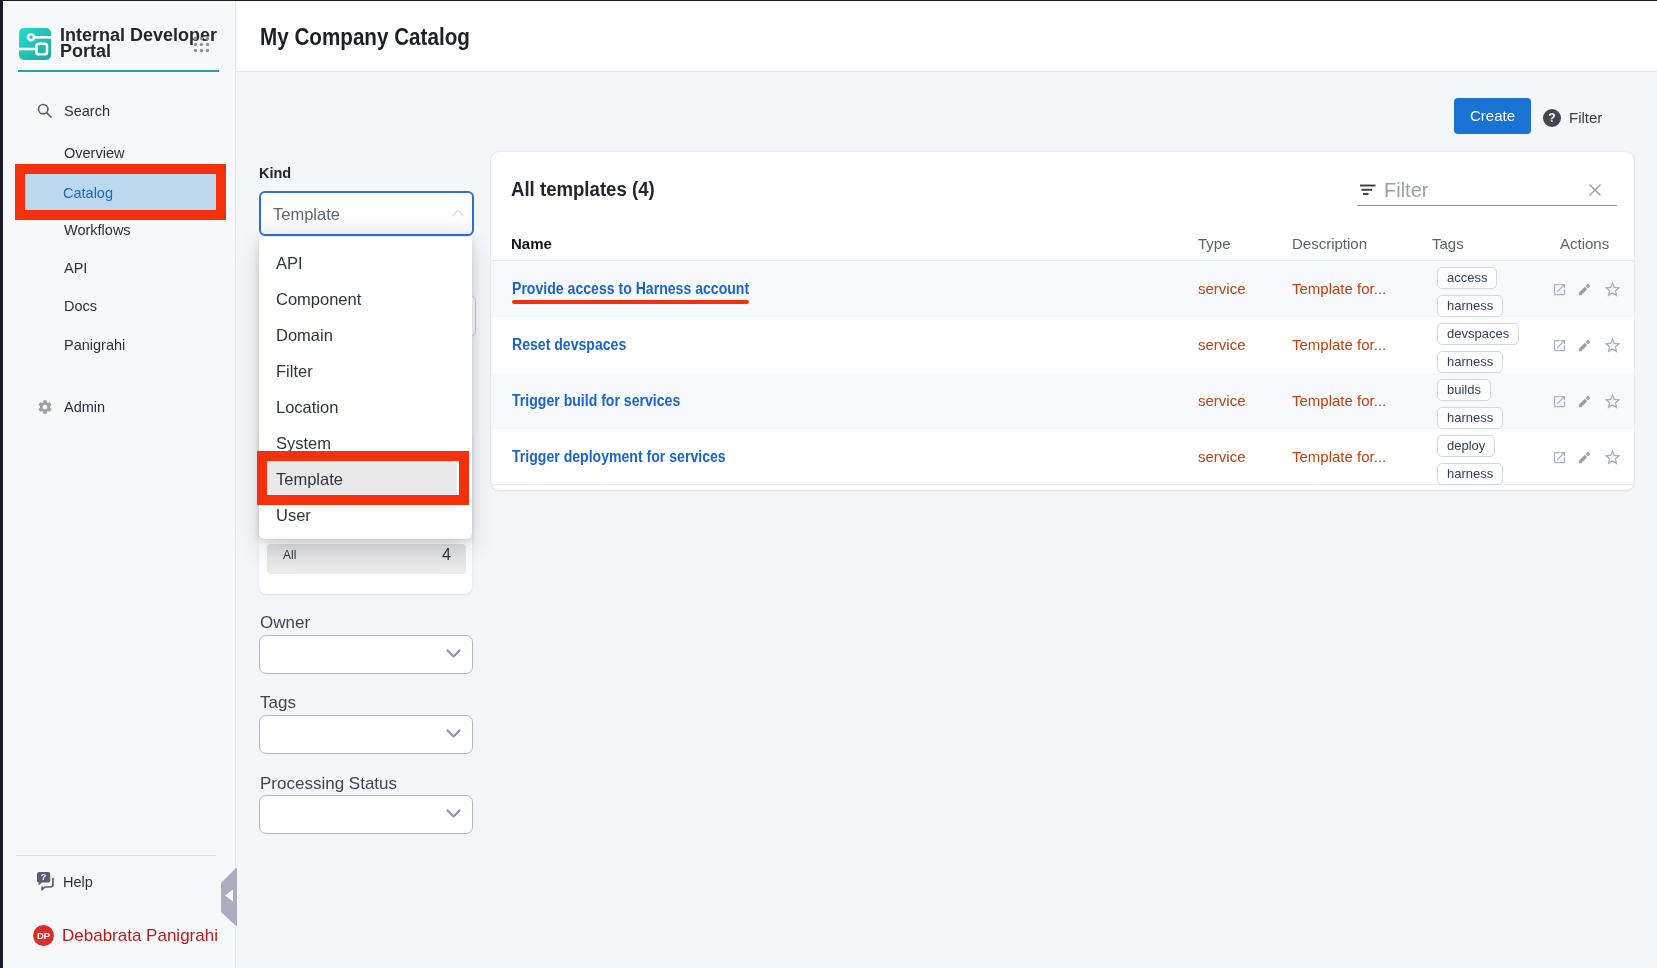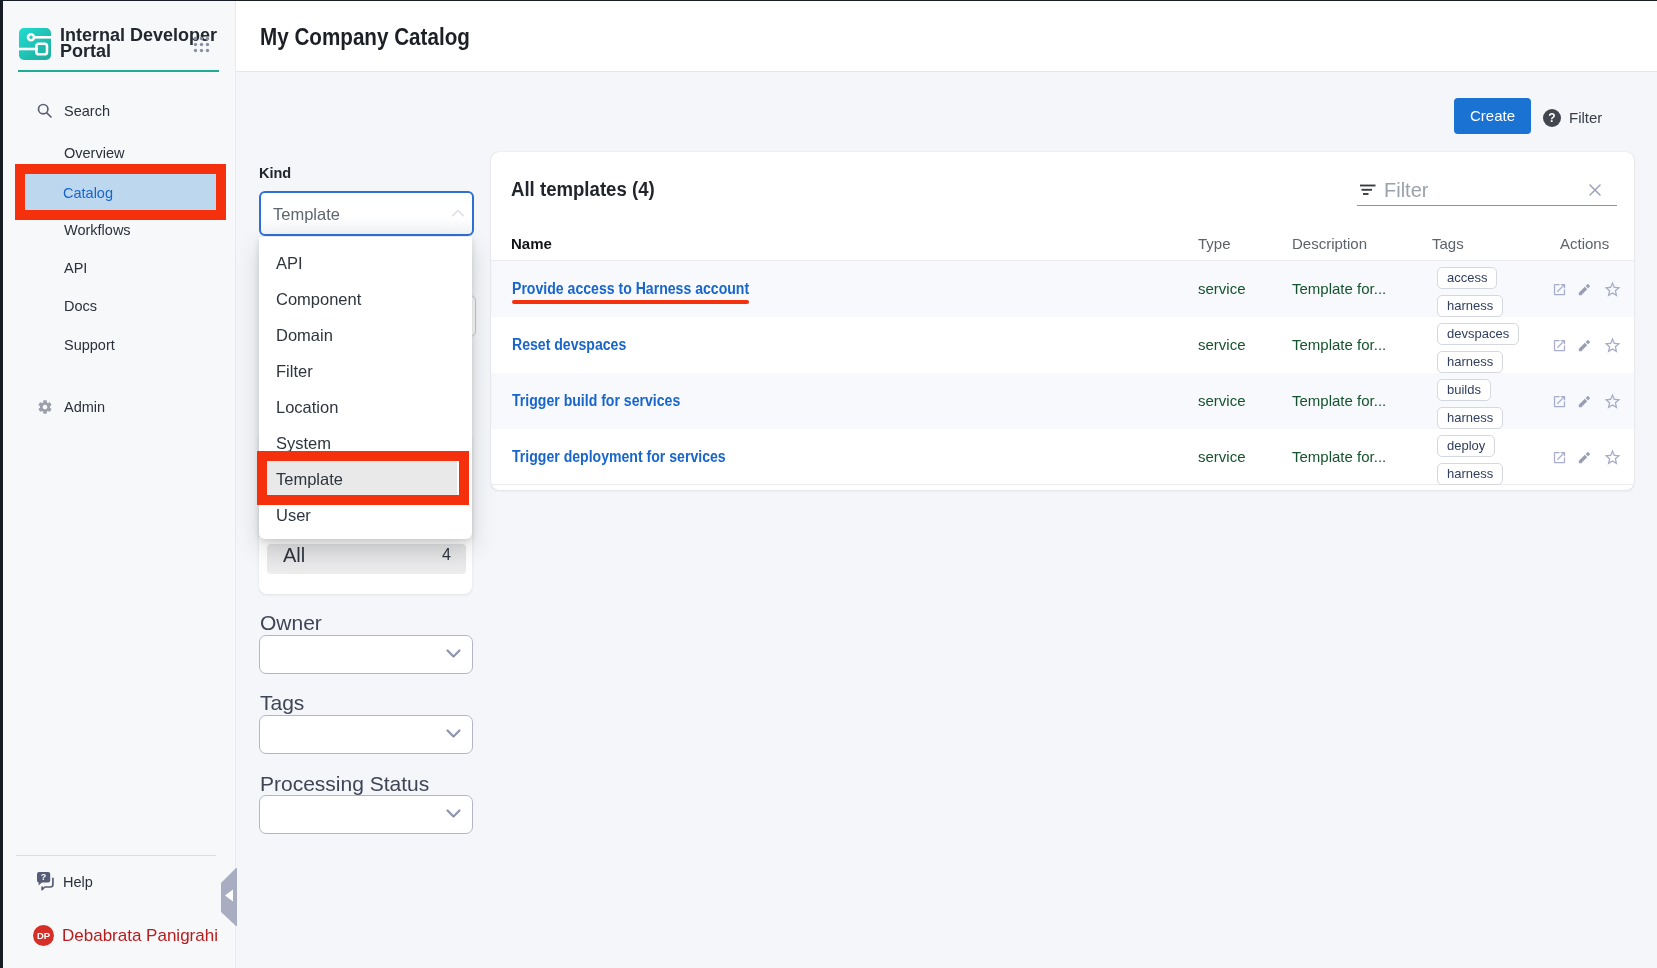--- a/index.html
+++ b/index.html
@@ -26,42 +26,42 @@
 .create-btn{left:1454px;top:98px;width:77px;height:36px;background:#1a73d3;border-radius:4px;color:#fff;font-size:15px;text-align:center;line-height:36px}
 .sup-circ{left:1543px;top:109px;width:18px;height:18px;border-radius:50%;background:#43464f;color:#fff;font-size:12px;font-weight:bold;text-align:center;line-height:18px}
 .sup-text{left:1569px;top:107.5px;font-size:15px;line-height:20px;color:#383d46}
 
 .card{left:491px;top:152px;width:1143px;height:338px;background:#fff;border-radius:8px;box-shadow:0 1px 3px rgba(20,30,50,.08),0 0 1px rgba(20,30,50,.20)}
 .card-title{left:511px;top:175px;font-size:20px;line-height:28px;font-weight:bold;color:#22262c;transform:scaleX(.93);transform-origin:left center}
 .col-h{font-size:15px;line-height:20px;color:#5d636b;top:233.5px}
 .row-tint{left:491px;width:1143px;height:56px;background:#f7f9fc}
 .hline{left:491px;width:1143px;height:1px;background:#e9ebef}
 .rlink{font-size:16px;line-height:22px;font-weight:bold;color:#1765cd;transform:scaleX(.88);transform-origin:left center}
-.rcell{font-size:15px;line-height:20px;color:#14532d}
+.rcell{font-size:15px;line-height:20px;color:#c2410c}
 .chip{height:22px;border:1px solid #d5d8df;border-radius:5px;background:#fff;color:#30405f;font-size:13px;line-height:20px;padding:0 9px;white-space:nowrap;display:inline-block}
 
 .filter-ph{left:1384px;top:180px;font-size:20px;line-height:20px;color:#9ba1ab}
 .filter-line{left:1357px;top:205px;width:260px;height:1px;background:#8d919b}
 
 .kind-label{left:259px;top:162.5px;font-size:14.5px;line-height:20px;font-weight:bold;color:#21262d}
 .kind-select{left:259px;top:191px;width:215px;height:45px;background:linear-gradient(#fff 55%,#f2f4f7);border:2px solid #2e6fd6;border-radius:6px}
 .kind-val{left:273px;top:203px;font-size:16.5px;line-height:22px;color:#5f6670}
 .type-sliver{left:460px;top:295px;width:15.5px;height:42px;background:#fff;border:1px solid #c4c8d1;border-radius:6px}
 .list-card{left:259px;top:430px;width:213px;height:164px;background:#fff;border-radius:8px;box-shadow:0 1px 3px rgba(20,30,50,.10)}
 .all-row{left:267px;top:544px;width:199px;height:30px;border-radius:4px;background:linear-gradient(#e2e2e4,#ededee)}
-.all-text{left:283px;top:544.5px;font-size:20px;line-height:20px;color:#2c323c}
+.all-text{left:283px;top:544.5px;font-size:12px;line-height:20px;color:#2c323c}
 .all-count{left:430px;top:544.5px;width:21px;text-align:right;font-size:16px;line-height:20px;color:#2c323c}
 
 .dropdown{left:259px;top:237px;width:213px;height:302px;background:#fff;border-radius:0 0 6px 6px;box-shadow:0 10px 24px rgba(60,64,67,.20),0 2px 6px rgba(0,0,0,.12)}
 .ditem{left:276px;font-size:16.5px;line-height:22px;color:#2f353e}
 .tpl-hl{left:267px;top:460.5px;width:190px;height:34px;background:#e9e9ea}
 .tpl-red{left:257px;top:450.5px;width:211.5px;height:54px;border:10px solid #f4300d}
 .red-underline{left:512px;top:300px;width:237px;height:4px;border-radius:2px;background:#f4300d}
 
-.low-label{font-size:21px;line-height:20px;color:#3f4555}
+.low-label{font-size:17px;line-height:20px;color:#3f4555}
 .low-select{left:259px;width:214px;height:39px;background:#fff;border:1px solid #b3b7c3;border-radius:7px}
 </style>
 </head>
 <body>
 
 <div class="a edge-left"></div>
 <div class="a edge-top"></div>
 
 <div class="a sidebar"></div>
 <svg class="a" style="left:19px;top:28px" width="32" height="32" viewBox="0 0 32 32">
@@ -97,21 +97,21 @@
   <line x1="9.8" y1="9.8" x2="14" y2="14" stroke="#5c6076" stroke-width="1.7" stroke-linecap="round"></line>
 </svg>
 <div class="a txt menu-item" style="left:64px;top:101px">Search</div>
 <div class="a txt menu-item" style="left:64px;top:143px">Overview</div>
 <div class="a cat-red"></div>
 <div class="a cat-blue"></div>
 <div class="a txt cat-text">Catalog</div>
 <div class="a txt menu-item" style="left:64px;top:219.5px">Workflows</div>
 <div class="a txt menu-item" style="left:64px;top:258px">API</div>
 <div class="a txt menu-item" style="left:64px;top:296px">Docs</div>
-<div class="a txt menu-item" style="left:64px;top:334.5px">Support</div>
+<div class="a txt menu-item" style="left:64px;top:334.5px">Panigrahi</div>
 <svg class="a" style="left:37px;top:399px" width="16" height="16" viewBox="0 0 24 24">
   <path fill="#9ba0ab" d="M19.43 12.98c.04-.32.07-.64.07-.98s-.03-.66-.07-.98l2.11-1.65c.19-.15.24-.42.12-.64l-2-3.46c-.12-.22-.39-.3-.61-.22l-2.49 1c-.52-.4-1.08-.73-1.69-.98l-.38-2.65C14.46 2.18 14.25 2 14 2h-4c-.25 0-.46.18-.49.42l-.38 2.65c-.61.25-1.17.59-1.69.98l-2.49-1c-.23-.09-.49 0-.61.22l-2 3.46c-.13.22-.07.49.12.64l2.11 1.65c-.04.32-.07.65-.07.98s.03.66.07.98l-2.11 1.65c-.19.15-.24.42-.12.64l2 3.46c.12.22.39.3.61.22l2.49-1c.52.4 1.08.73 1.69.98l.38 2.65c.03.24.24.42.49.42h4c.25 0 .46-.18.49-.42l.38-2.65c.61-.25 1.17-.59 1.69-.98l2.49 1c.23.09.49 0 .61-.22l2-3.46c.12-.22.07-.49-.12-.64l-2.11-1.65zM12 15.5c-1.93 0-3.5-1.57-3.5-3.5s1.57-3.5 3.5-3.5 3.5 1.57 3.5 3.5-1.57 3.5-3.5 3.5z"></path>
 </svg>
 <div class="a txt menu-item" style="left:64px;top:397px">Admin</div>
 <div class="a sep-bottom"></div>
 <svg class="a" style="left:36px;top:871px" width="21" height="22" viewBox="0 0 21 22">
   <path d="M16.9 7.3v6.3a2.4 2.4 0 0 1-2.4 2.4H8.8l-2.7 2.6v-2.4" fill="none" stroke="#575c77" stroke-width="1.7" stroke-linecap="round" stroke-linejoin="round"></path>
   <rect x="1" y="1" width="13.2" height="10.6" rx="2" fill="#575c77"></rect>
   <path d="M2.6 11v3.6l3.8-3.6z" fill="#575c77"></path>
   <text x="7.6" y="9.4" font-size="9" font-weight="bold" fill="#fff" text-anchor="middle" font-family="Liberation Sans,sans-serif">?</text>

